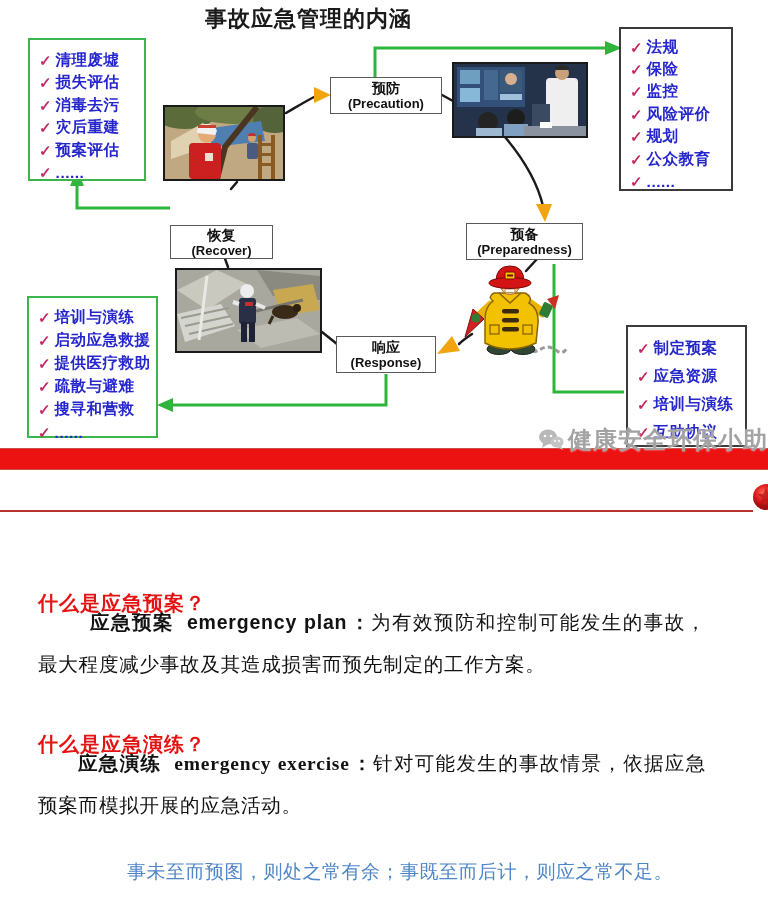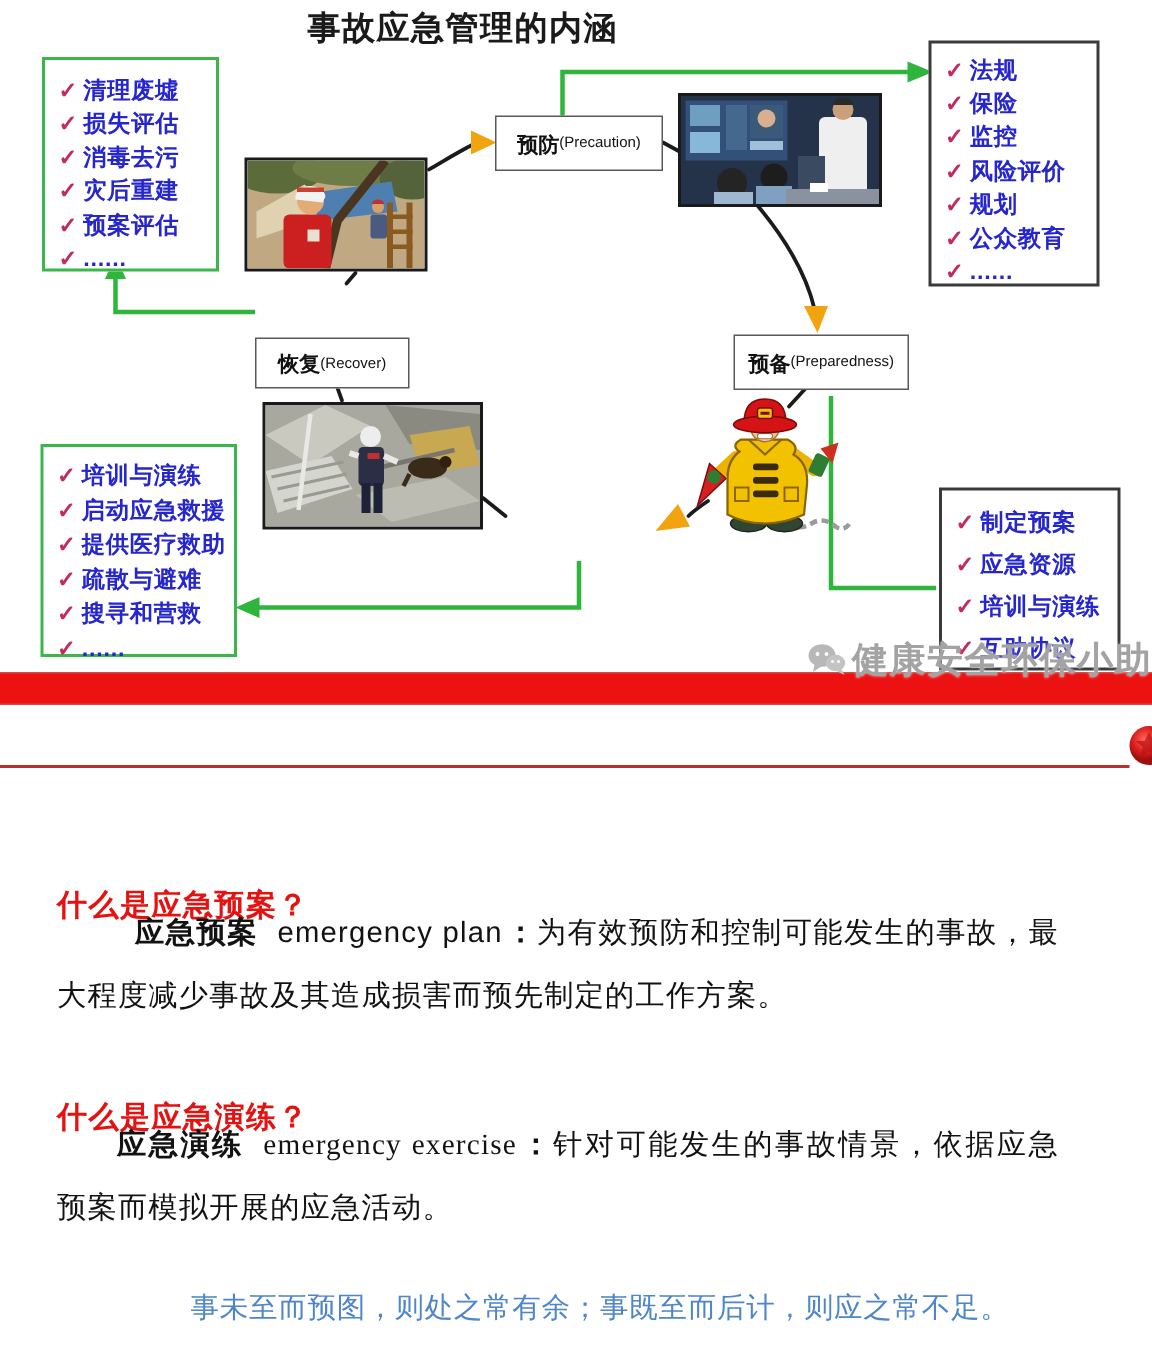--- a/index.html
+++ b/index.html
@@ -15,43 +15,43 @@
   .chk-row{display:flex;align-items:center;gap:4px;}
   .chk{color:var(--check-crimson,#c22a62);font-weight:bold;font-size:15px;line-height:1;}
   .lbl{color:var(--item-blue,#2626cd);font-weight:bold;font-size:15.5px;white-space:nowrap;
        letter-spacing:0.5px;}
   #box-recover .chk-row{height:22.5px;} #box-recover{padding-top:9px;}
   #box-precaution .chk-row{height:22.4px;} #box-precaution{padding-top:7px;}
   #box-response .chk-row{height:23px;} #box-response{padding-top:8px;}
   #box-preparedness .chk-row{height:28px;} #box-preparedness{padding-top:7px;}
   
   .node{position:absolute;background:#fff;border:1.5px solid #595959;box-sizing:border-box;
-        display:flex;flex-direction:row;align-items:center;justify-content:center;z-index:2;}
+        display:flex;flex-direction:column;align-items:center;justify-content:center;z-index:2;}
   .node-cn{font-size:14px;font-weight:bold;color:#111;line-height:16px;}
-  .node-en{font-size:10px;font-weight:normal;color:#111;line-height:15px;}
+  .node-en{font-size:13px;font-weight:bold;color:#111;line-height:15px;}
   
   .photo{position:absolute;border:2px solid #1a1a1a;box-sizing:border-box;z-index:2;overflow:hidden;}
   .photo svg{display:block;}
   .fireman{position:absolute;left:463px;top:261px;width:108px;height:98px;z-index:2;}
   
   .watermark{position:absolute;left:538px;top:424px;z-index:4;display:flex;align-items:center;gap:4px;
              color:#a3a3a3;font-size:24px;font-weight:bold;letter-spacing:1px;white-space:nowrap;
              text-shadow:0 0 2px rgba(255,255,255,.7);}
   
   .banner{position:absolute;left:0;top:448px;width:768px;height:20px;
           background:var(--banner-red,#ec1212);border-top:1px solid #c9504a;border-bottom:1px solid #c9504a;z-index:3;}
   .thinline{position:absolute;left:0;top:510px;width:753px;height:2px;background:var(--divider-red,#b8312f);z-index:2;}
   .seal{position:absolute;left:751px;top:482px;width:30px;height:31px;z-index:2;}
   
   .q-heading{position:absolute;left:38px;font-size:20px;font-weight:bold;
              color:var(--heading-red,#e51212);letter-spacing:1px;white-space:nowrap;margin-top:20px;}
   .para{position:absolute;left:38px;width:668px;font-family:"Liberation Serif",serif;
         font-size:19.5px;color:#121212;line-height:42px;letter-spacing:0.8px;text-align:justify;}
   .para .term-cn{font-weight:bold;}
-  .para .term-en{font-weight:normal;margin-left:13px;margin-right:2px;}
+  .para .term-en{font-weight:bold;margin-left:13px;margin-right:2px;}
   .para .term-en.sans{font-family:"Liberation Sans",sans-serif;}
   .para .term-en.serif{font-family:"Liberation Serif",serif;}
   .para .term-colon{font-weight:bold;}
   .p1{top:601px;text-indent:52px;}
   .p2{top:743px;text-indent:40px;}
   .h1{top:570px;} .h2{top:711px;}
   .quote{position:absolute;left:16px;top:859px;width:768px;text-align:center;font-size:19px;
          font-weight:normal;color:var(--quote-blue,#4e86c8);letter-spacing:0.5px;}
 </style>
 </head>
@@ -198,23 +198,27 @@
       <div class="chk-row">
         <span class="chk">✓</span>
         <span class="lbl">互助协议</span>
       </div>
     </div>
 
   <div class="node" style="left:330px;top:77px;width:112px;height:37px;">
     <div class="node-cn">预防</div>
     <div class="node-en">(Precaution)</div>
   </div>
-  <div class="node" style="left:489px;top:223px;width:117px;height:37px;">
+  <div class="node" style="left:466px;top:223px;width:117px;height:37px;">
     <div class="node-cn">预备</div>
     <div class="node-en">(Preparedness)</div>
+  </div>
+  <div class="node" style="left:336px;top:336px;width:100px;height:37px;">
+    <div class="node-cn">响应</div>
+    <div class="node-en">(Response)</div>
   </div>
   <div class="node" style="left:170px;top:189px;width:103px;height:34px;margin-top:36px;">
     <div class="node-cn">恢复</div>
     <div class="node-en">(Recover)</div>
   </div>
 
   <div class="photo" style="left:163px;top:105px;width:122px;height:76px;">
     <svg width="118" height="72" viewBox="0 0 118 72">
       <rect width="118" height="72" fill="#bfa882"></rect>
       <ellipse cx="20" cy="8" rx="30" ry="14" fill="#5c6b3a"></ellipse>

